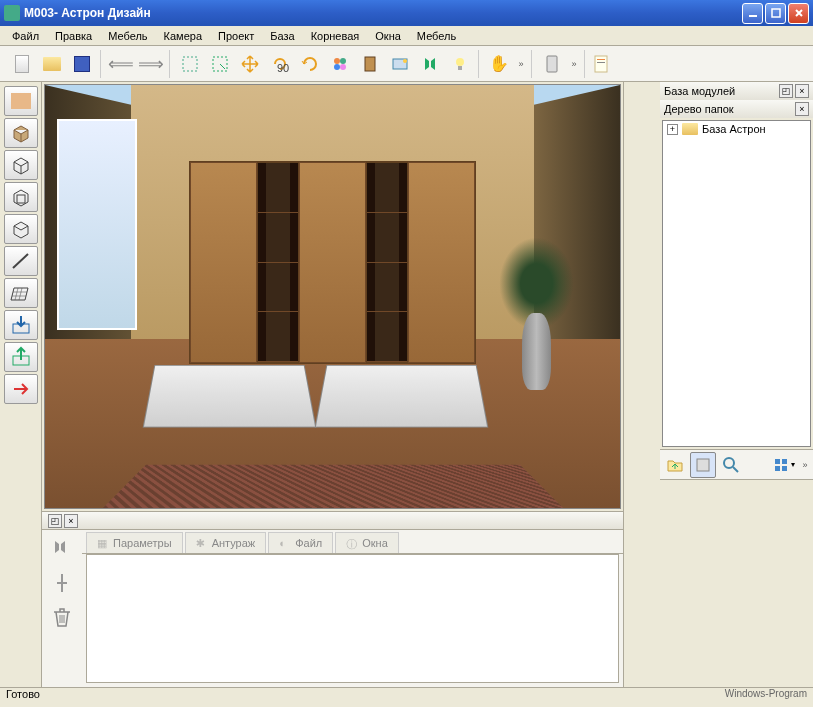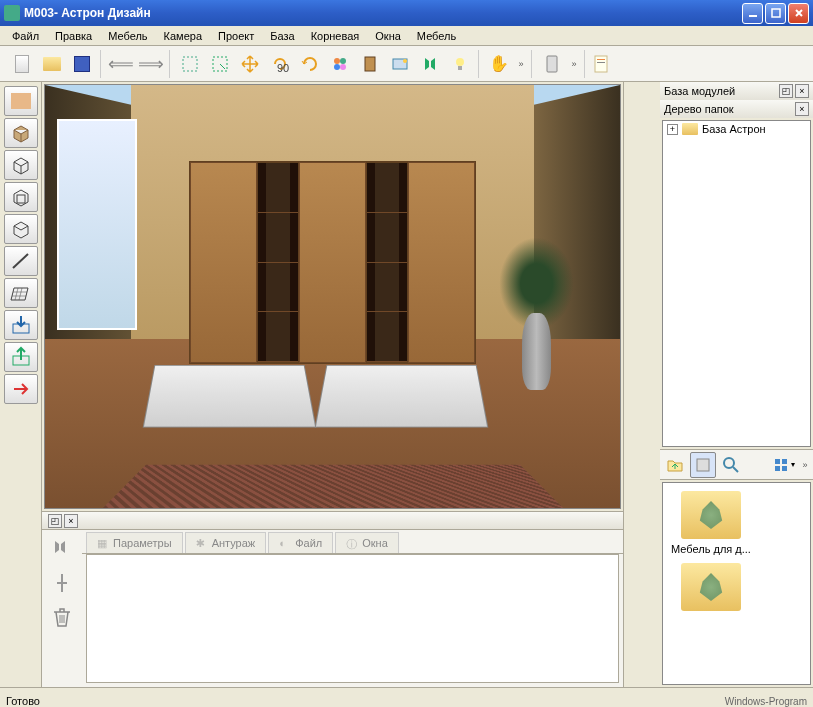--- a/index.html
+++ b/index.html
@@ -74,21 +74,21 @@
 .right-toolbar { height: 30px; background: #f4f3ee; display: flex; align-items: center; padding: 2px; gap: 2px; border-bottom: 1px solid #aca899; }
 .right-toolbar .tbtn { width: 26px; height: 26px; }
 .right-toolbar .tbtn.active { border-color: #888; background: #d8e4f8; }
 .right-content { flex: 1; background: #fff; border: 1px solid #888; margin: 2px; padding: 8px; overflow: auto; display: flex; flex-direction: column; gap: 8px; }
 .folder-item { width: 80px; display: flex; flex-direction: column; align-items: center; cursor: pointer; }
 .folder-icon-lg { width: 60px; height: 48px; background: linear-gradient(to bottom, #fce8a0, #e8c060); border-radius: 3px; position: relative; display: flex; align-items: center; justify-content: center; }
 .folder-leaf { width: 28px; height: 28px; background: radial-gradient(ellipse, #8ab080, #6a9060); clip-path: polygon(50% 0, 80% 30%, 90% 70%, 50% 100%, 10% 70%, 20% 30%); }
 .folder-label { text-align: center; margin-top: 4px; white-space: nowrap; overflow: hidden; text-overflow: ellipsis; width: 100%; }
 
 
-.statusbar { height: 20px; background: #ece9d8; border-top: 1px solid #aca899; display: flex; align-items: flex-end; padding: 0 6px; }
+.statusbar { height: 20px; background: #ece9d8; border-top: 1px solid #aca899; display: flex; align-items: flex-start; padding: 0 6px; }
 .status-text { flex: 1; }
 .watermark { color: #666; font-size: 10px; }
 .ico-new { background: linear-gradient(to bottom, #fff, #e0e0e0); border: 1px solid #aaa; width: 14px; height: 18px; }
 .ico-open { width: 18px; height: 14px; background: linear-gradient(to bottom, #fce8a0, #e8c060); border-radius: 1px; }
 .ico-save { width: 16px; height: 16px; background: #4060c0; border: 1px solid #203080; }
 .ico-arrow { font-size: 18px; color: #888; }
 </style>
 </head>
 <body>
 
@@ -400,33 +400,20 @@
             <svg width="18" height="16">
               <rect x="2" y="2" width="5" height="5" fill="#48c"></rect>
               <rect x="9" y="2" width="5" height="5" fill="#48c"></rect>
               <rect x="2" y="9" width="5" height="5" fill="#48c"></rect>
               <rect x="9" y="9" width="5" height="5" fill="#48c"></rect>
             </svg>
             <span style="font-size:8px">▾</span>
           </div>
         <div class="toolbar-more">»</div>
       </div>
-      <div class="right-content">
-        <div class="folder-item">
-          <div class="folder-icon-lg">
-              <div class="folder-leaf"></div>
-            </div>
-          <div class="folder-label">Мебель для д...</div>
-        </div>
-        <div class="folder-item">
-          <div class="folder-icon-lg">
-              <div class="folder-leaf"></div>
-            </div>
-        </div>
-      </div>
     </div>
   </div>
 
 </div>
 
 <div class="statusbar">
   <span class="status-text">Готово</span>
   <span class="watermark">Windows-Program</span>
 </div>
 

